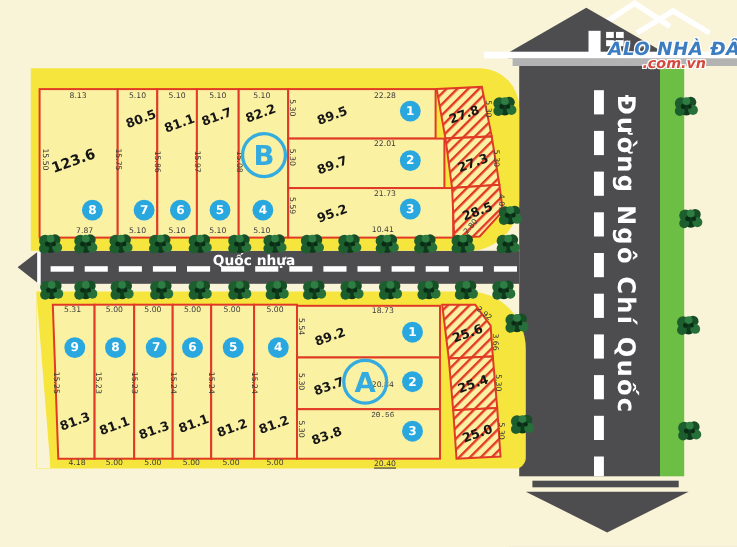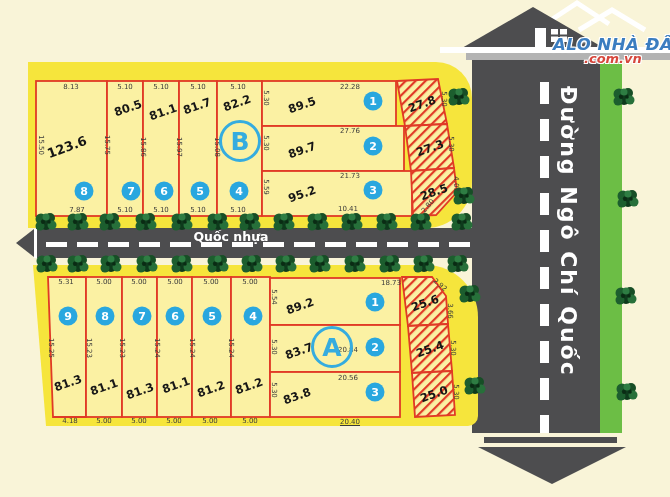--- a/index.html
+++ b/index.html
@@ -221,21 +221,21 @@
   <div class="area-lbl" style="left:197px;top:106px;">81.7</div>
   <div class="area-lbl" style="left:237px;top:103px;">82.2</div>
   <div class="numc" style="left:84px;top:191px;">8</div>
   <div class="numc" style="left:131px;top:191px;">7</div>
   <div class="numc" style="left:164px;top:191px;">6</div>
   <div class="numc" style="left:200px;top:191px;">5</div>
   <div class="numc" style="left:239px;top:191px;">4</div>
   <div class="bigc" style="left:240px;top:141px;">B</div>
 
   <div class="dim" style="left:350px;top:87px;">22.28</div>
-  <div class="dim" style="left:350px;top:131px;">27.76</div>
+  <div class="dim" style="left:350px;top:131px;">22.01</div>
   <div class="dim" style="left:350px;top:176px;">21.73</div>
   <div class="dim" style="left:348px;top:209px;">10.41</div>
   <div class="dim v" style="left:266px;top:98px;">5.30</div>
   <div class="dim v" style="left:266px;top:143px;">5.30</div>
   <div class="dim v" style="left:266px;top:187px;">5.59</div>
   <div class="area-lbl" style="left:302px;top:105px;">89.5</div>
   <div class="area-lbl" style="left:302px;top:150px;">89.7</div>
   <div class="area-lbl" style="left:302px;top:194px;">95.2</div>
   <div class="numc" style="left:373px;top:101px;">1</div>
   <div class="numc" style="left:373px;top:146px;">2</div>
@@ -273,23 +273,23 @@
   <div class="area-lbl" style="left:176px;top:385px;">81.1</div>
   <div class="area-lbl" style="left:211px;top:389px;">81.2</div>
   <div class="area-lbl" style="left:249px;top:386px;">81.2</div>
   <div class="numc" style="left:68px;top:316px;">9</div>
   <div class="numc" style="left:105px;top:316px;">8</div>
   <div class="numc" style="left:142px;top:316px;">7</div>
   <div class="numc" style="left:175px;top:316px;">6</div>
   <div class="numc" style="left:212px;top:316px;">5</div>
   <div class="numc" style="left:253px;top:316px;">4</div>
 
-  <div class="dim" style="left:348px;top:283px;margin-left:43px;">18.73</div>
+  <div class="dim" style="left:348px;top:283px;">18.73</div>
   <div class="dim" style="left:348px;top:350px;">20.84</div>
-  <div class="dim" style="left:348px;top:378px;">20.56</div>
+  <div class="dim" style="left:348px;top:378px;font-family:Liberation Mono, monospace;">20.56</div>
   <div class="dim" style="left:350px;top:422px;text-decoration:underline;">20.40</div>
   <div class="dim v" style="left:274px;top:297px;">5.54</div>
   <div class="dim v" style="left:274px;top:347px;">5.30</div>
   <div class="dim v" style="left:274px;top:390px;">5.30</div>
   <div class="area-lbl" style="left:300px;top:306px;">89.2</div>
   <div class="area-lbl" style="left:299px;top:351px;">83.7</div>
   <div class="area-lbl" style="left:297px;top:396px;">83.8</div>
   <div class="numc" style="left:375px;top:302px;">1</div>
   <div class="numc" style="left:375px;top:347px;">2</div>
   <div class="numc" style="left:375px;top:392px;">3</div>

